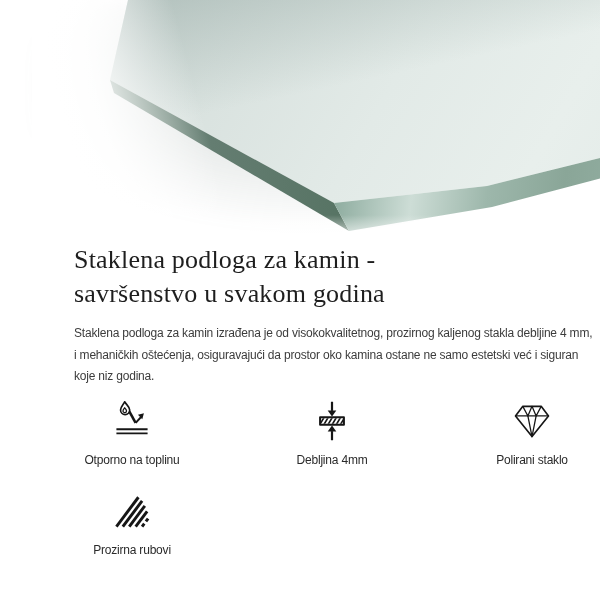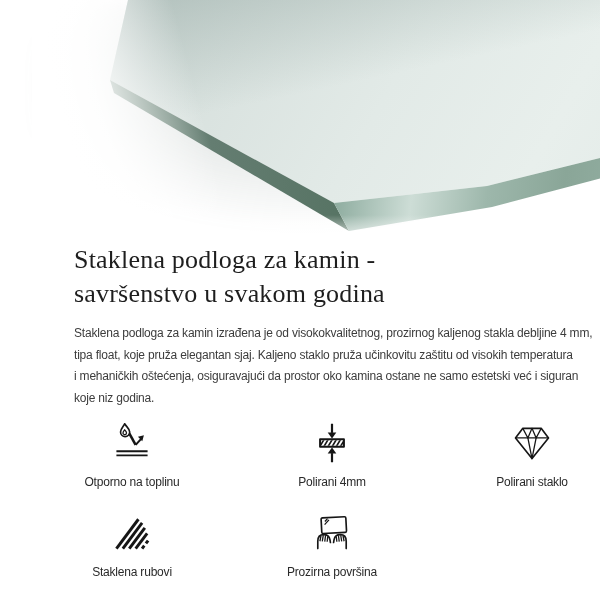--- a/index.html
+++ b/index.html
@@ -91,21 +91,20 @@
   </div>
 
   <div class="content">
     <h1>
       <span>Staklena podloga za kamin -</span>
       <span>savršenstvo u svakom godina</span>
     </h1>
 
     <div class="desc">
       <div>Staklena podloga za kamin izrađena je od visokokvalitetnog, prozirnog kaljenog stakla debljine 4 mm,</div>
-      <div>tipa float, koje pruža elegantan sjaj. Kaljeno staklo pruža učinkovitu zaštitu od visokih temperatura</div>
       <div>i mehaničkih oštećenja, osiguravajući da prostor oko kamina ostane ne samo estetski već i siguran</div>
       <div>koje niz godina.</div>
     </div>
   </div>
 
   <div class="features">
 
     <div class="feature">
       <div class="icon">
         <svg viewBox="0 0 48 48">
@@ -131,21 +130,21 @@
           <path class="st" style="stroke-width:2.4" d="M24 3 V13"></path>
           <path class="solid" d="M24 19 L19.3 12.5 H28.7 Z"></path>
           <rect class="st" style="stroke-width:2.2" x="11" y="20" width="26" height="8"></rect>
           <g clip-path="url(#barclip)">
             <path class="st" style="stroke-width:1.8" d="M10 29 L16 19 M14.5 29 L20.5 19 M19 29 L25 19 M23.5 29 L29.5 19 M28 29 L34 19 M32.5 29 L38.5 19"></path>
           </g>
           <path class="st" style="stroke-width:2.4" d="M24 45 V35"></path>
           <path class="solid" d="M24 29 L19.3 35.5 H28.7 Z"></path>
         </svg>
       </div>
-      <div class="feature-label">Polirani 4mm</div>
+      <div class="feature-label">Debljina 4mm</div>
     </div>
 
 
     <div class="feature">
       <div class="icon">
         <svg viewBox="0 0 48 48">
           <path class="st" d="M14 8 H34 L42 18.5 L24 41 L6 18.5 Z"></path>
           <path class="st thin" d="M6 18.5 H42"></path>
           <path class="st thin" d="M14 8 L19.5 18.5 L24 8 L28.5 18.5 L34 8"></path>
           <path class="st thin" d="M19.5 18.5 L24 41 L28.5 18.5"></path>
@@ -157,33 +156,18 @@
     <div class="feature">
       <div class="icon">
         <svg viewBox="0 0 48 48">
           <path class="st" style="stroke-width:3.2" d="M7 41 L31 9"></path>
           <path class="st" style="stroke-width:3.2" d="M14 41 L35 13"></path>
           <path class="st" style="stroke-width:3.2" d="M21 41 L38 18.3"></path>
           <path class="st" style="stroke-width:3.2" d="M28 41 L40.5 24.3"></path>
           <path class="st" style="stroke-width:3.2;stroke-dasharray:4 3" d="M35 41 L43 30.3"></path>
         </svg>
       </div>
-      <div class="feature-label">Staklena rubovi</div>
+      <div class="feature-label">Prozirna rubovi</div>
     </div>
 
-    <div class="feature">
-      <div class="icon">
-        <svg viewBox="0 0 48 48">
-          <g transform="rotate(-3 24 16)">
-            <rect class="st" x="12.5" y="7" width="27" height="17" rx="1.5"></rect>
-            <path class="st thin" d="M16.5 11 L19.5 8 M16 14.5 L21 9.5"></path>
-          </g>
-          <path class="st cap" d="M8.5 41 V33 C8.5 28.3 11 25.8 15 25.8 C18.6 25.8 21.2 28 21.8 31.4 L22.3 34.4"></path>
-          <path class="st thin" d="M12 27 L10.8 33 M14.5 26.3 L13.4 33.2 M17 26.5 L16.1 33.4 M19.4 27.6 L18.7 33.6"></path>
-          <path class="st cap" d="M39.5 41 V33 C39.5 28.3 37 25.8 33 25.8 C29.4 25.8 26.8 28 26.2 31.4 L25.7 34.4"></path>
-          <path class="st thin" d="M36 27 L37.2 33 M33.5 26.3 L34.6 33.2 M31 26.5 L31.9 33.4 M28.6 27.6 L29.3 33.6"></path>
-        </svg>
-      </div>
-      <div class="feature-label">Prozirna površina</div>
-    </div>
 
   </div>
 </div>
 
 </body></html>

